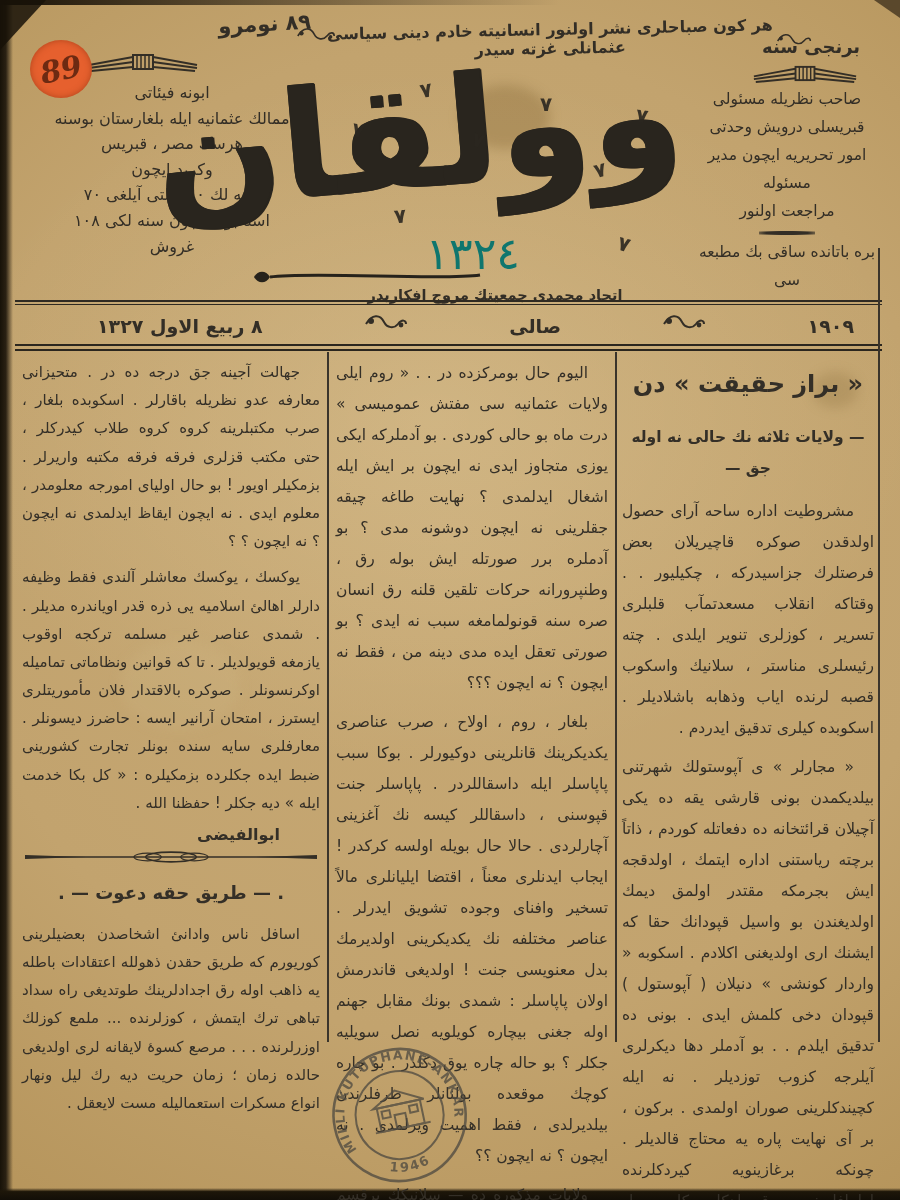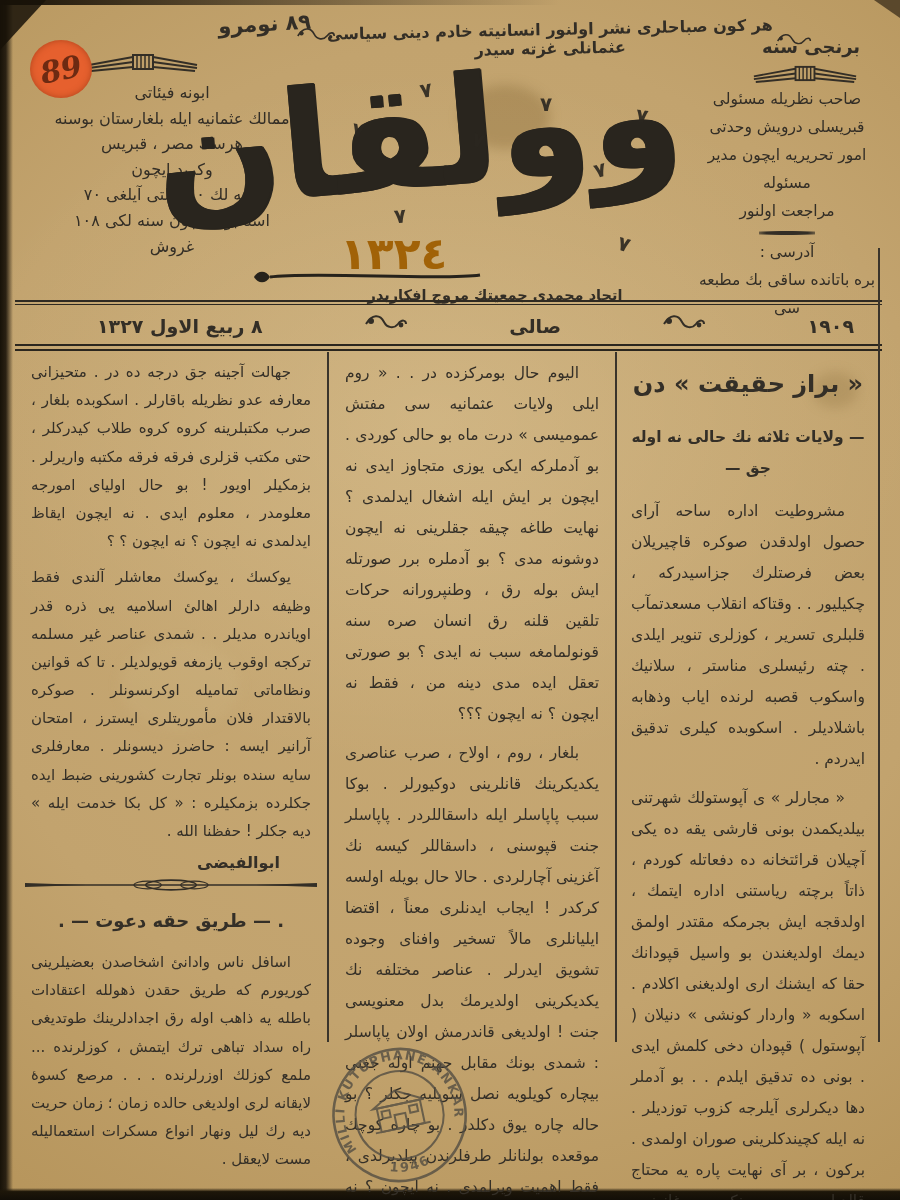--- a/index.html
+++ b/index.html
@@ -23,34 +23,34 @@
   .issue-number{left:218px;top:12px;font-size:21px;font-weight:bold;transform:rotate(-3deg);}
   .year-label{left:762px;top:36px;font-size:18px;font-weight:bold;}
   .slogan{left:326px;top:20px;width:448px;font-size:16px;font-weight:bold;text-align:center;transform:rotate(-1.2deg);letter-spacing:-.3px;}
   .scroll-flank{top:24px;}
   .sticker{left:30px;top:40px;width:62px;height:58px;border-radius:50%;background:#e6602e;box-shadow:inset 0 0 6px rgba(120,40,10,.5);display:flex;align-items:center;justify-content:center;}
   .sticker span{font-family:"DejaVu Serif",serif;font-style:italic;font-weight:bold;font-size:30px;color:#6d2a12;transform:rotate(-12deg);}
   .subscription{left:38px;top:80px;width:268px;text-align:center;font-size:16px;line-height:1.6;font-weight:500;}
   .subscription div{white-space:nowrap;}
   .masthead-word{left:278px;top:38px;width:404px;height:210px;text-align:center;font-size:148px;font-weight:bold;line-height:1.25;letter-spacing:-10px;color:#29251e;transform:rotate(-5deg);text-shadow:1px 0 #29251e,0 1px #29251e,2px 1px #29251e;}
   .m-mark{font-size:20px;font-weight:bold;color:#2b2720;opacity:.9;}
-  .masthead-year{left:340px;top:228px;width:180px;text-align:left;font-size:44px;font-weight:bold;letter-spacing:4px;color:#a16207;}
+  .masthead-year{left:340px;top:228px;width:180px;text-align:right;font-size:44px;font-weight:normal;letter-spacing:4px;color:#0f766e;}
   .motto{left:320px;top:287px;width:350px;text-align:center;font-size:14.5px;font-weight:bold;}
   .management{left:688px;top:86px;width:198px;text-align:center;font-size:15.5px;line-height:1.8;}
   .mgmt-div{width:56px;height:4px;margin:6px auto 4px;background:radial-gradient(ellipse at center,#332e26 0%,#332e26 55%,rgba(51,46,38,0) 100%);}
   
   .hrule{left:15px;width:867px;border-top:2px solid #2f2a22;border-bottom:1.2px solid #2f2a22;height:5px;box-sizing:border-box;}
   .hrule.heavy{border-top:2.6px solid #2b261e;border-bottom:2px solid #2b261e;height:7px;}
   .vrule{width:2px;background:#3a342b;top:352px;height:690px;}
   .frame-right{left:878px;top:248px;width:2px;height:794px;background:#3a342b;}
   
   .datebar{left:15px;top:309px;width:867px;height:34px;display:flex;flex-direction:row-reverse;align-items:center;justify-content:space-between;padding:0 28px 0 82px;box-sizing:border-box;font-size:19px;font-weight:bold;}
   
   .col{top:358px;font-size:15.5px;text-align:justify;color:#342f27;}
-  .col p{margin:0 9px 8px;text-indent:20px;line-height:2.0;}
+  .col p{margin:0 0 8px;text-indent:20px;line-height:2.0;}
   .col-left{left:22px;width:298px;font-size:15px;}
   .col-left p{line-height:1.88;}
   .col-mid{left:336px;width:272px;}
   .col-right{left:622px;width:252px;}
   .headline{text-align:center;font-size:24px;font-weight:bold;text-indent:0!important;margin:2px 0 14px!important;}
   .subhead{text-align:center;font-size:15.5px;font-weight:bold;text-indent:0!important;margin:10px 0 12px!important;}
   .signature{text-align:right;font-size:16px;font-weight:bold;margin:2px 40px 6px 0;}
   .divider-wrap{margin:4px 0 8px;text-align:center;}
   .headline2{text-align:center;font-size:18px;font-weight:bold;text-indent:0!important;margin:0 0 10px!important;}
   .stamp{left:325px;top:1040px;opacity:.78;transform:rotate(-12deg);}
@@ -144,21 +144,20 @@
     </svg>
 </span>
 <div class="abs motto ar">اتحاد محمدى جمعيتك مروج افكاريدر</div>
 
 <div class="abs management ar">
   <div>صاحب نظريله مسئولى</div>
   <div>قبريسلى درويش وحدتى</div>
   <div>امور تحريريه ايچون مدير مسئوله</div>
   <div>مراجعت اولنور</div>
   <div class="mgmt-div"></div>
-  <div>آدرسى :</div>
   <div>بره باتانده ساقى بك مطبعه سى</div>
 </div>
 
 <div class="abs hrule" style="top:300px;"></div>
 <div class="abs hrule heavy" style="top:344px;"></div>
 
 <div class="abs datebar ar">
   <span>٨ ربيع الاول ١٣٢٧</span>
   <span>
     <svg width="44" height="26" viewBox="0 0 44 24">

